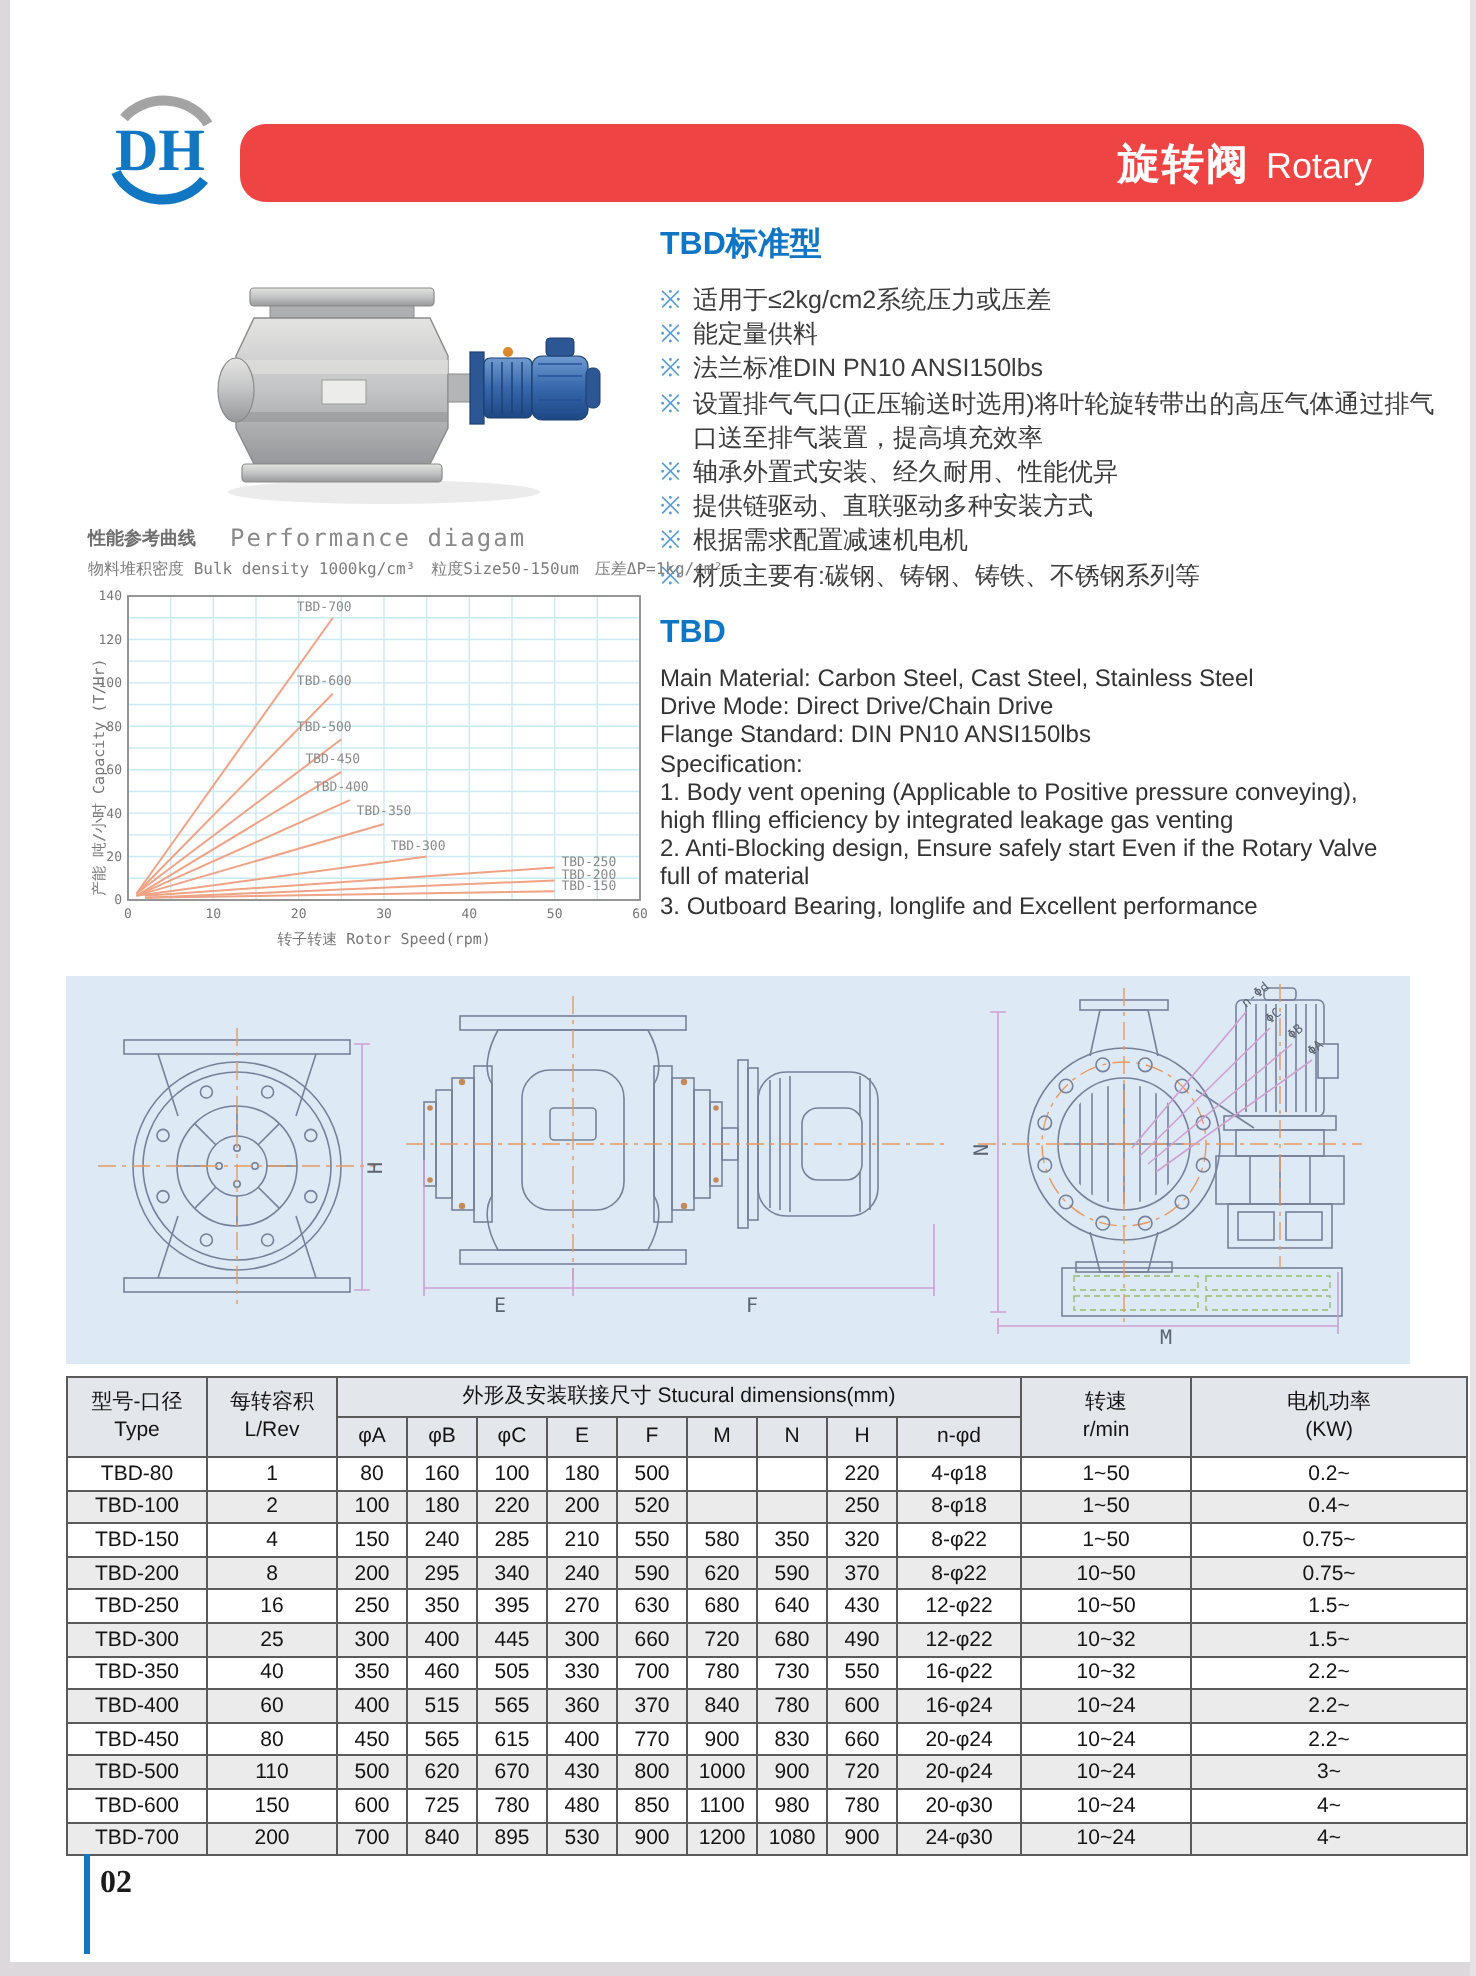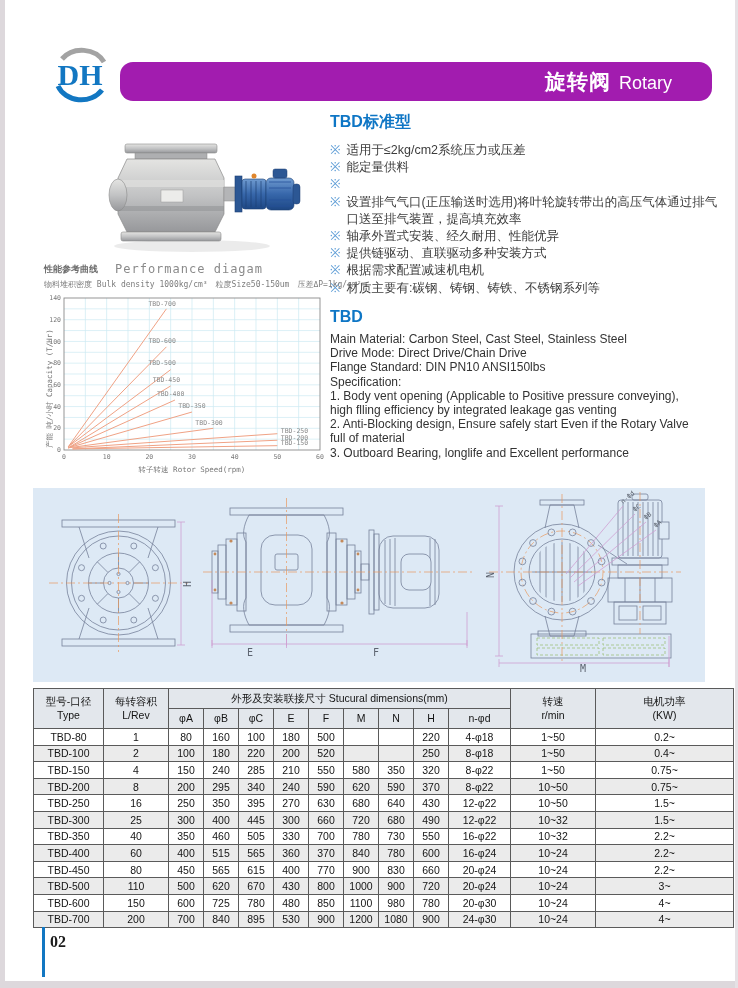--- a/index.html
+++ b/index.html
@@ -5,22 +5,22 @@
   html,body{margin:0;padding:0}
   body{
     width:738px;height:988px;position:relative;background:#fff;overflow:hidden;
     font-family:"Liberation Sans",sans-serif;color:#3c3c3c;
   }
   .abs{position:absolute}
   .edge{position:absolute;background:#ddd8dc;z-index:40}
 
   
   .banner{
-    left:120px;top:62px;width:592px;height:39px;background:#a21caf;border-radius:13px;
-    display:flex;align-items:center;justify-content:flex-end;padding-right:40px;box-sizing:border-box;color:#fff;
+    left:120px;top:62px;width:592px;height:39px;background:#ef4444;border-radius:13px;
+    display:flex;align-items:center;justify-content:flex-end;padding-right:26px;box-sizing:border-box;color:#fff;
   }
   .banner .cn{font-size:21px;font-weight:bold;letter-spacing:1px}
   .banner .en{font-size:18px;margin-left:8px;margin-top:4px}
 
   
   .sec-title{font-size:16px;font-weight:bold;color:#0e76c5}
   .bullet-item{display:flex;gap:6px;font-size:12.5px;line-height:17.2px;color:#3c3c3c}
   .bullet-mark{color:#5b9bd5;flex:0 0 auto}
   .spec-line{font-size:12px;line-height:14.2px;color:#333;white-space:nowrap}
 
@@ -114,20 +114,21 @@
       <div class="bullet-item">
         <span class="bullet-mark">※</span>
         <span class="bullet-text">适用于≤2kg/cm2系统压力或压差</span>
       </div>
       <div class="bullet-item">
         <span class="bullet-mark">※</span>
         <span class="bullet-text">能定量供料</span>
       </div>
       <div class="bullet-item">
         <span class="bullet-mark">※</span>
+        <span class="bullet-text">法兰标准DIN PN10 ANSI150lbs</span>
       </div>
       <div class="bullet-item">
         <span class="bullet-mark">※</span>
         <span class="bullet-text">设置排气气口(正压输送时选用)将叶轮旋转带出的高压气体通过排气口送至排气装置，提高填充效率</span>
       </div>
       <div class="bullet-item">
         <span class="bullet-mark">※</span>
         <span class="bullet-text">轴承外置式安装、经久耐用、性能优异</span>
       </div>
       <div class="bullet-item">

